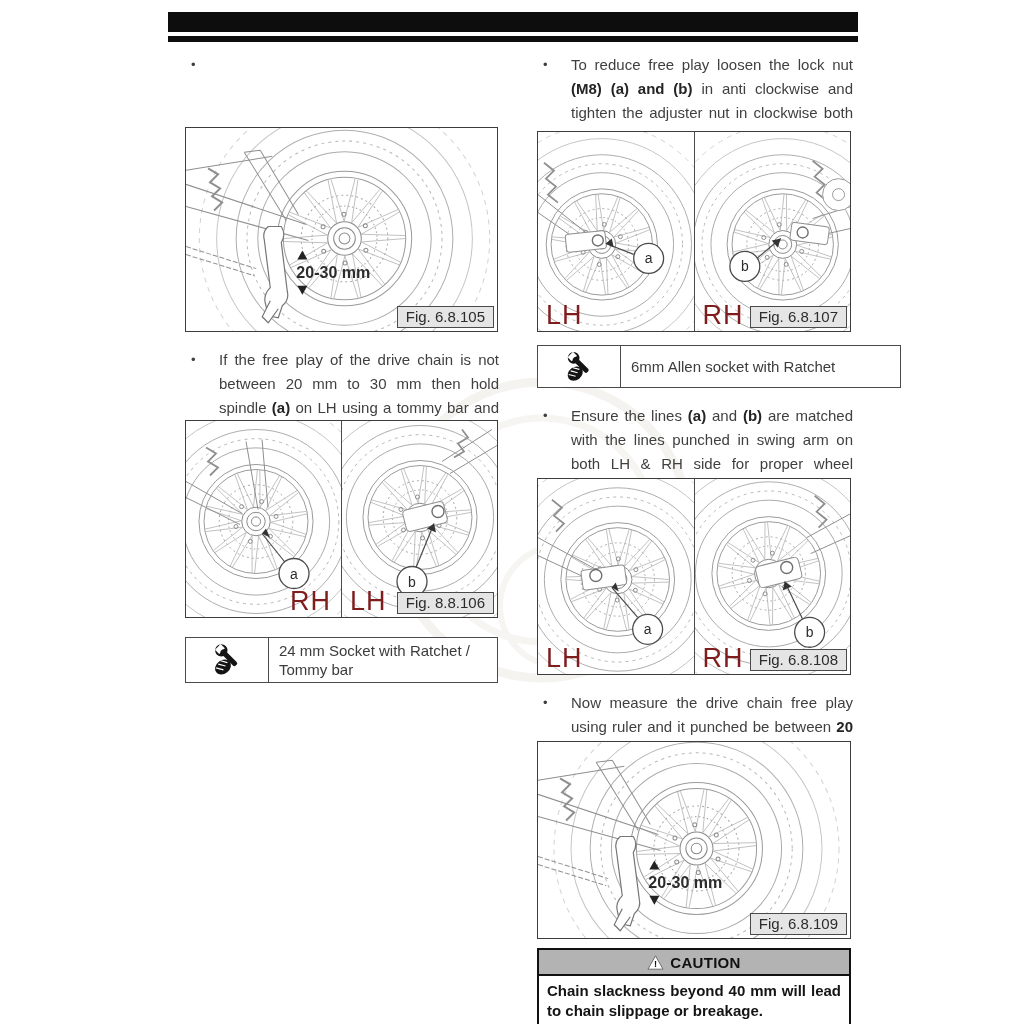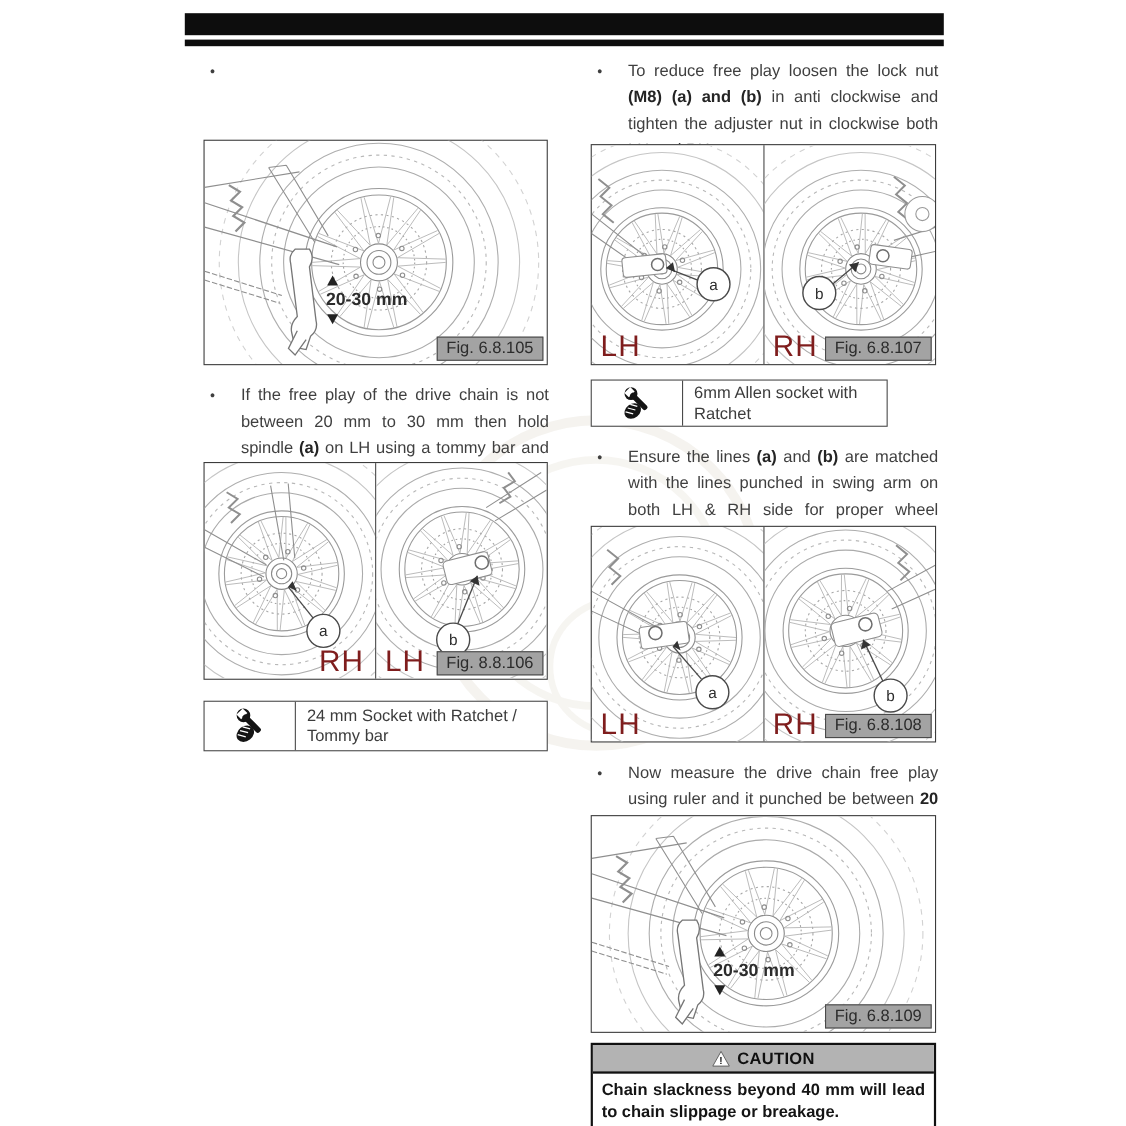--- a/index.html
+++ b/index.html
@@ -13,21 +13,21 @@
   .bullet .dot{width:28px;flex:0 0 28px;text-align:left;padding-left:6px;font-size:13px;color:#3f3f3f;}
   .bullet p{margin:0;flex:1;text-align:justify;text-align-last:left;}
   .bullet b{color:#242424;}
   .fig{position:absolute;background:#fff;border:1.5px solid #3c3c3c;box-sizing:border-box;}
   .fig svg{display:block;width:100%;height:100%;}
   .panels{display:flex;width:100%;height:100%;}
   .panel{position:relative;flex:1;height:100%;box-sizing:border-box;}
   .panel + .panel{border-left:1.2px solid #4a4a4a;}
   .panel-label{position:absolute;bottom:1px;font-size:27px;line-height:30px;color:#7f1d1d;letter-spacing:1px;}
   .panel-label.bl{left:8px;} .panel-label.br{right:10px;}
-  .caption{position:absolute;right:3px;bottom:3px;background:#a3a3a3;border:1.2px solid #4a4a4a;
+  .caption{position:absolute;right:3px;bottom:3px;background:#e5e5e5;border:1.2px solid #4a4a4a;
            padding:1px 8px 2px 8px;font-size:15px;color:#2c2c2c;white-space:nowrap;}
   .toolbox{position:absolute;display:flex;border:1.2px solid #4a4a4a;background:#fff;box-sizing:border-box;}
   .toolbox .icon-cell{flex:0 0 82px;border-right:1.2px solid #4a4a4a;display:flex;align-items:center;justify-content:center;}
   .toolbox .label-cell{flex:1;display:flex;align-items:center;padding:3px 10px;font-size:15px;line-height:19px;color:#3c3c3c;}
   .caution{position:absolute;border:2px solid #111;box-sizing:border-box;background:#fff;}
   .caution-header{display:flex;align-items:center;justify-content:center;gap:6px;height:24px;
                   background:#b3b3b3;border-bottom:2px solid #111;}
   .caution-header .title{font-size:15px;font-weight:700;color:#101010;letter-spacing:.3px;}
   .caution-body{padding:5px 8px 7px 8px;font-size:15px;font-weight:700;line-height:20px;color:#141414;
                 text-align:justify;text-align-last:left;}
@@ -401,21 +401,21 @@
             <circle cx="50" cy="134" r="15" fill="#ffffff" stroke="#4a4a4a" stroke-width="1.3"></circle>
             <text class="svglabel" x="50" y="139" font-size="14" text-anchor="middle" fill="#2c2c2c">b</text>
           </g>
         </svg>
         <div class="panel-label bl">RH</div>
       </div>
     </div>
     <div class="caption">Fig. 6.8.107</div>
   </div>
 
-  <div class="toolbox" style="left:537px;top:345px;width:270px;height:43px;">
+  <div class="toolbox" style="left:537px;top:345px;width:364px;height:43px;">
     <div class="icon-cell">
       <svg width="36" height="36" viewBox="0 0 38 38">
         <g transform="rotate(-45 19 15)">
           <circle cx="19" cy="7" r="6.2" fill="#141414"></circle>
           <rect x="15" y="2" width="8" height="6" fill="#ffffff"></rect>
           <rect x="16.4" y="7" width="5.2" height="21" rx="2" fill="#141414"></rect>
         </g>
         <g transform="rotate(-38 15 26)">
           <ellipse cx="15" cy="26" rx="8.6" ry="6.8" fill="#141414"></ellipse>
           <path d="M9 22.5 l4.6 6 M13 20.8 l4.6 6 M17 19.6 l4.2 5.6" stroke="#ffffff" stroke-width="1.2" fill="none"></path>

